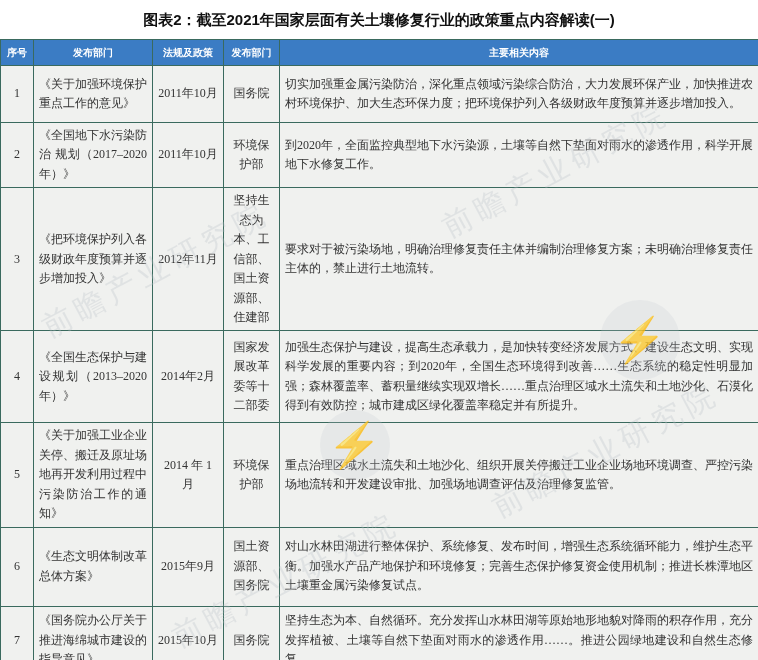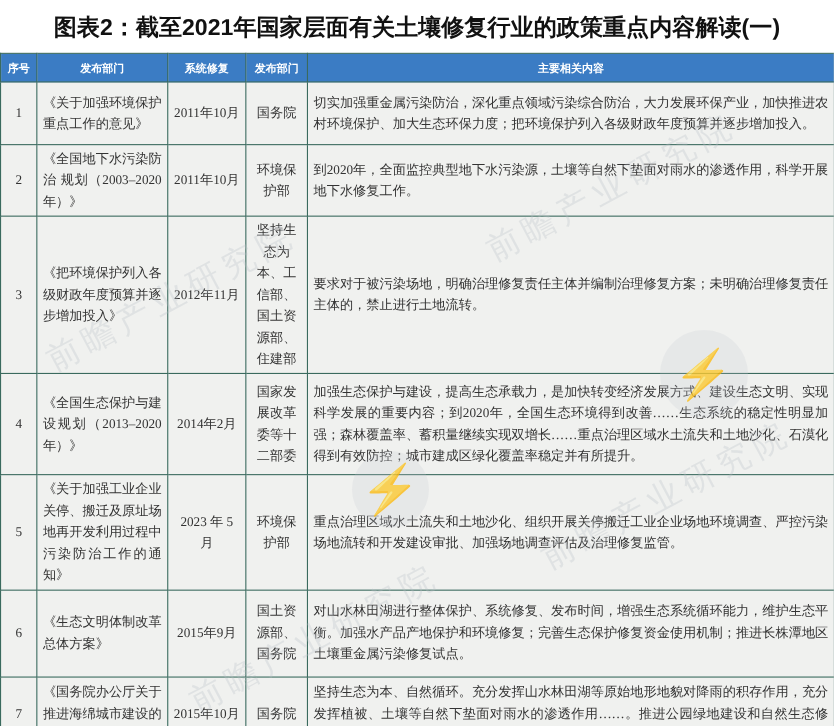--- a/index.html
+++ b/index.html
@@ -4,21 +4,21 @@
 <style>
   html,body{margin:0;padding:0;background:#ffffff;}
   body{
     width:758px;height:660px;overflow:hidden;position:relative;
     font-family:"Liberation Serif","DejaVu Serif",serif;
     color:#2b2b2b;
   }
   .page-title{
     padding:11px 0 9px 0;text-align:center;
     font-family:"Liberation Sans","DejaVu Sans",sans-serif;
-    font-size:21px;font-weight:bold;color:#111;
+    font-size:15px;font-weight:bold;color:#111;
   }
   table.policy-table{
     width:758px;border-collapse:collapse;table-layout:fixed;
     position:relative;z-index:2;
   }
   .policy-table col.c-no{width:33px;}
   .policy-table col.c-policy{width:119px;}
   .policy-table col.c-date{width:71px;}
   .policy-table col.c-dept{width:56px;}
   .policy-table col.c-content{width:479px;}
@@ -70,36 +70,36 @@
     <col class="c-no">
       <col class="c-policy">
       <col class="c-date">
       <col class="c-dept">
       <col class="c-content">
   </colgroup>
   <thead>
     <tr>
       <th>序号</th>
       <th>发布部门</th>
-      <th>系统修复</th>
+      <th>法规及政策</th>
       <th>发布部门</th>
       <th>主要相关内容</th>
     </tr>
   </thead>
   <tbody>
       <tr>
         <td class="c-no">1</td>
         <td class="c-policy">《关于加强环境保护重点工作的意见》</td>
         <td class="c-date">2011年10月</td>
         <td class="c-dept">国务院</td>
         <td class="c-content">切实加强重金属污染防治，深化重点领域污染综合防治，大力发展环保产业，加快推进农村环境保护、加大生态环保力度；把环境保护列入各级财政年度预算并逐步增加投入。</td>
       </tr>
       <tr>
         <td class="c-no">2</td>
-        <td class="c-policy">《全国地下水污染防治 规划（2003–2020年）》</td>
+        <td class="c-policy">《全国地下水污染防治 规划（2017–2020年）》</td>
         <td class="c-date">2011年10月</td>
         <td class="c-dept">环境保护部</td>
         <td class="c-content">到2020年，全面监控典型地下水污染源，土壤等自然下垫面对雨水的渗透作用，科学开展地下水修复工作。</td>
       </tr>
       <tr>
         <td class="c-no">3</td>
         <td class="c-policy">《把环境保护列入各级财政年度预算并逐步增加投入》</td>
         <td class="c-date">2012年11月</td>
         <td class="c-dept">坚持生态为本、工信部、国土资源部、住建部</td>
         <td class="c-content">要求对于被污染场地，明确治理修复责任主体并编制治理修复方案；未明确治理修复责任主体的，禁止进行土地流转。</td>
@@ -107,21 +107,21 @@
       <tr>
         <td class="c-no">4</td>
         <td class="c-policy">《全国生态保护与建设规划（2013–2020年）》</td>
         <td class="c-date">2014年2月</td>
         <td class="c-dept">国家发展改革委等十二部委</td>
         <td class="c-content">加强生态保护与建设，提高生态承载力，是加快转变经济发展方式、建设生态文明、实现科学发展的重要内容；到2020年，全国生态环境得到改善……生态系统的稳定性明显加强；森林覆盖率、蓄积量继续实现双增长……重点治理区域水土流失和土地沙化、石漠化得到有效防控；城市建成区绿化覆盖率稳定并有所提升。</td>
       </tr>
       <tr>
         <td class="c-no">5</td>
         <td class="c-policy">《关于加强工业企业关停、搬迁及原址场地再开发利用过程中污染防治工作的通知》</td>
-        <td class="c-date">2023 年 5 月</td>
+        <td class="c-date">2014 年 1 月</td>
         <td class="c-dept">环境保护部</td>
         <td class="c-content">重点治理区域水土流失和土地沙化、组织开展关停搬迁工业企业场地环境调查、严控污染场地流转和开发建设审批、加强场地调查评估及治理修复监管。</td>
       </tr>
       <tr>
         <td class="c-no">6</td>
         <td class="c-policy">《生态文明体制改革总体方案》</td>
         <td class="c-date">2015年9月</td>
         <td class="c-dept">国土资源部、国务院</td>
         <td class="c-content">对山水林田湖进行整体保护、系统修复、发布时间，增强生态系统循环能力，维护生态平衡。加强水产品产地保护和环境修复；完善生态保护修复资金使用机制；推进长株潭地区土壤重金属污染修复试点。</td>
       </tr>

